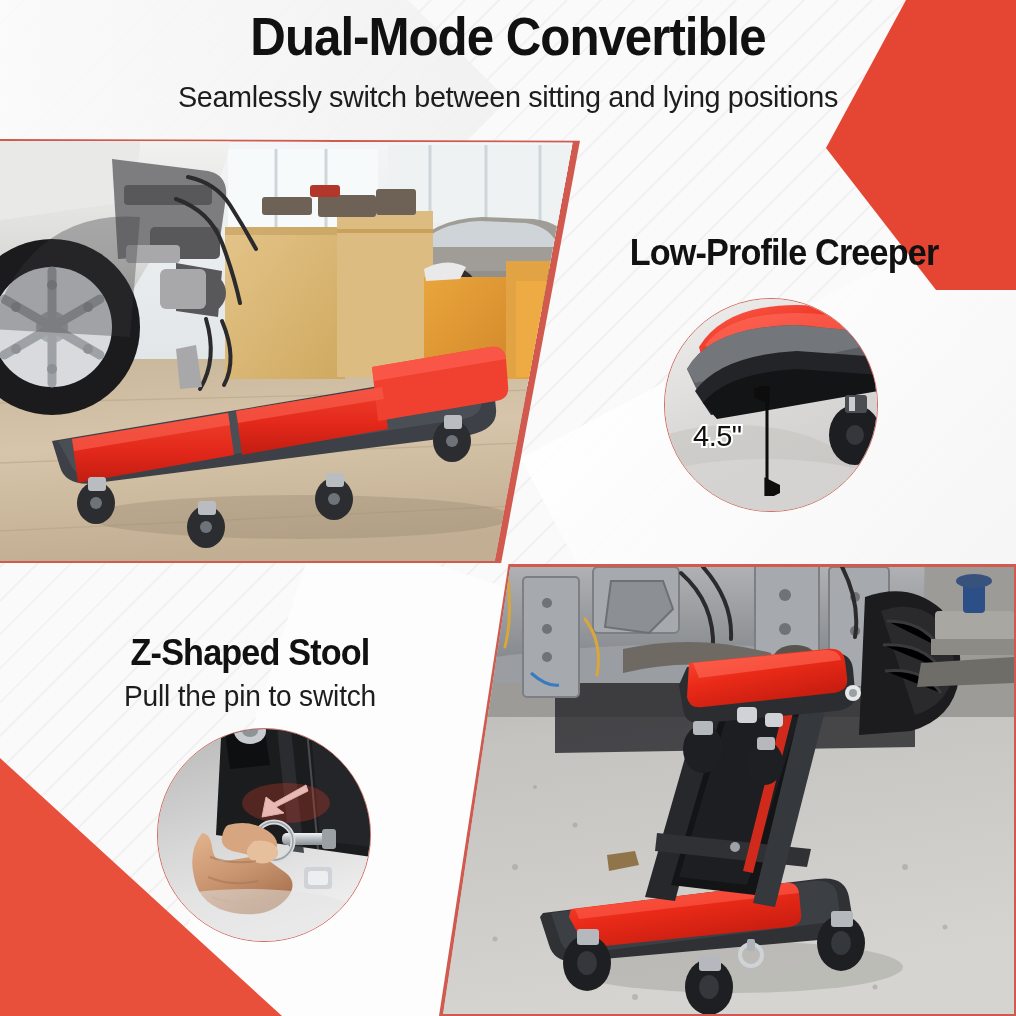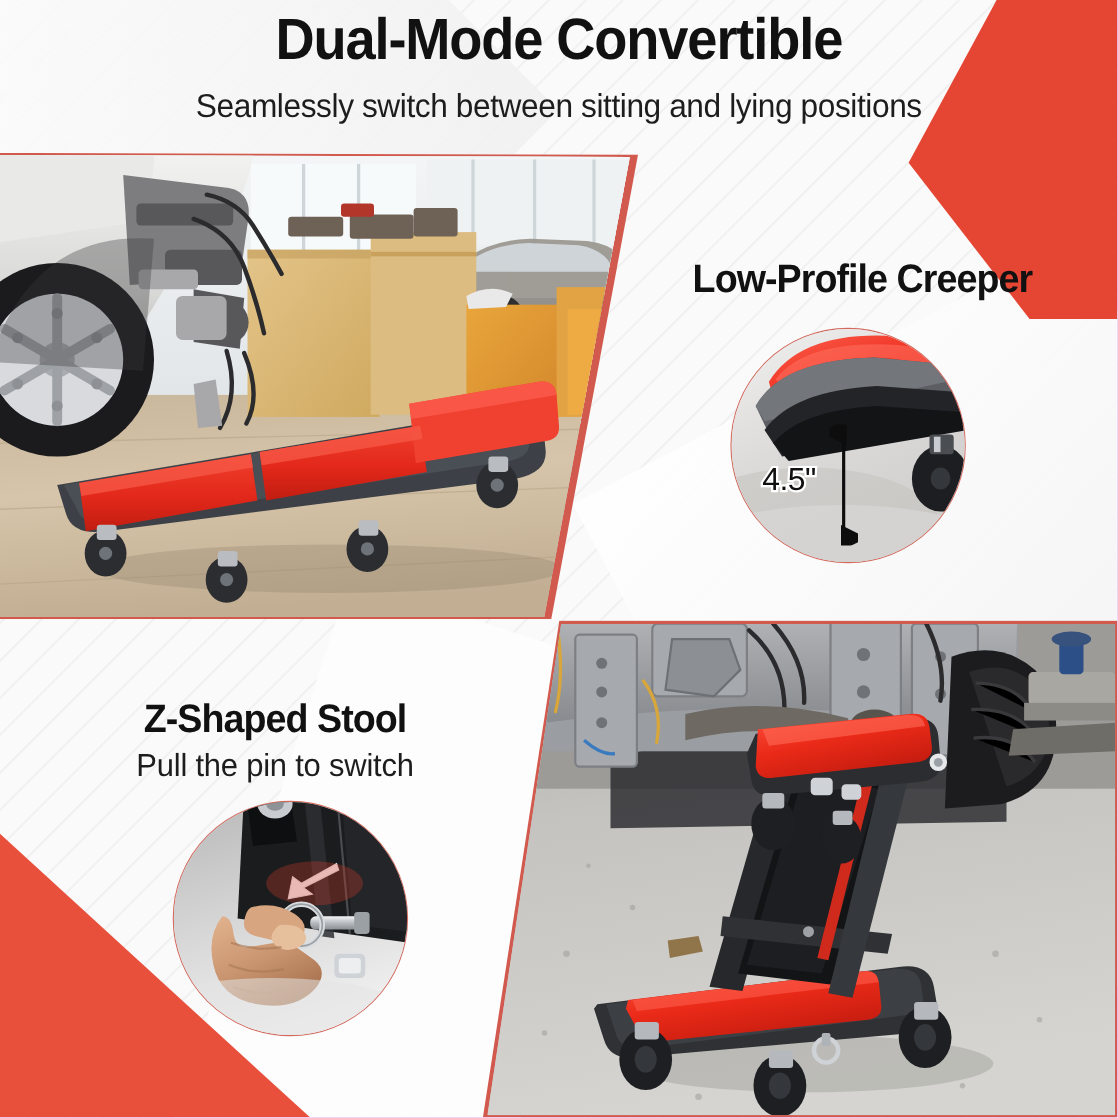--- a/index.html
+++ b/index.html
@@ -3,21 +3,21 @@
 <meta charset="utf-8">
 <style>
   html,body{margin:0;padding:0;}
   body{
     width:1016px;height:1016px;
     background:#f6f6f6;
     font-family:"Liberation Sans", sans-serif;
     overflow:hidden;
     position:relative;
   }
-  #stage{position:absolute;inset:0;width:1016px;height:1016px;overflow:hidden;background:#d946ef;}
+  #stage{position:absolute;inset:0;width:1016px;height:1016px;overflow:hidden;background:#a3a3a3;}
 
   
   .bg-base{position:absolute;inset:0;background:#fafafa;}
   .bg-stripes{
     position:absolute;inset:-200px;
     background:repeating-linear-gradient(
       -45deg,
       rgba(0,0,0,0.000) 0px,
       rgba(0,0,0,0.000) 22px,
       rgba(0,0,0,0.035) 22px,

